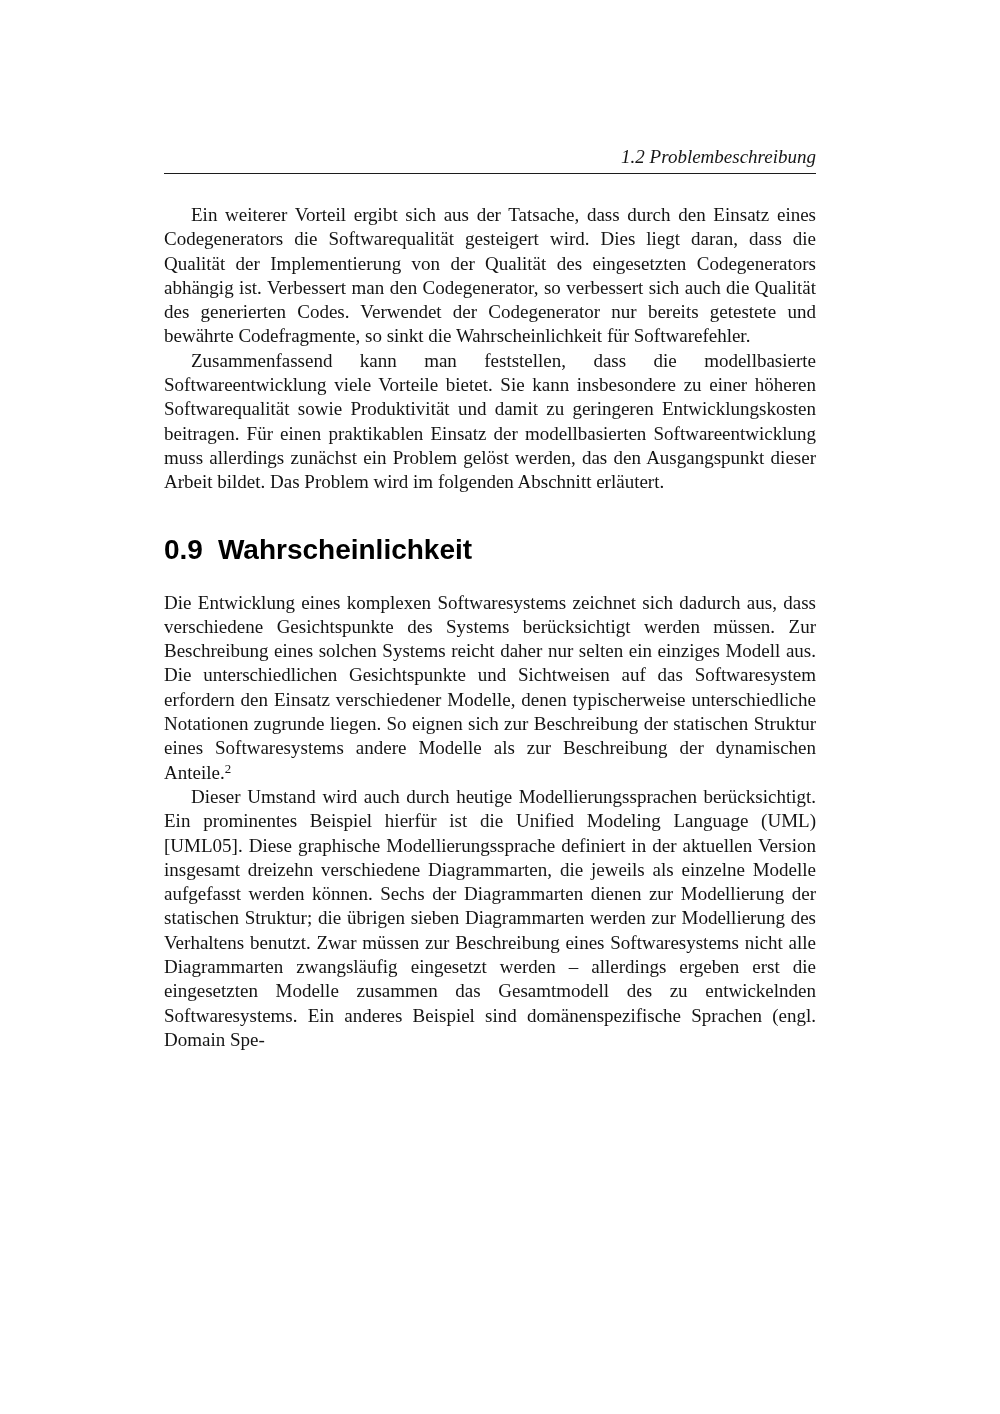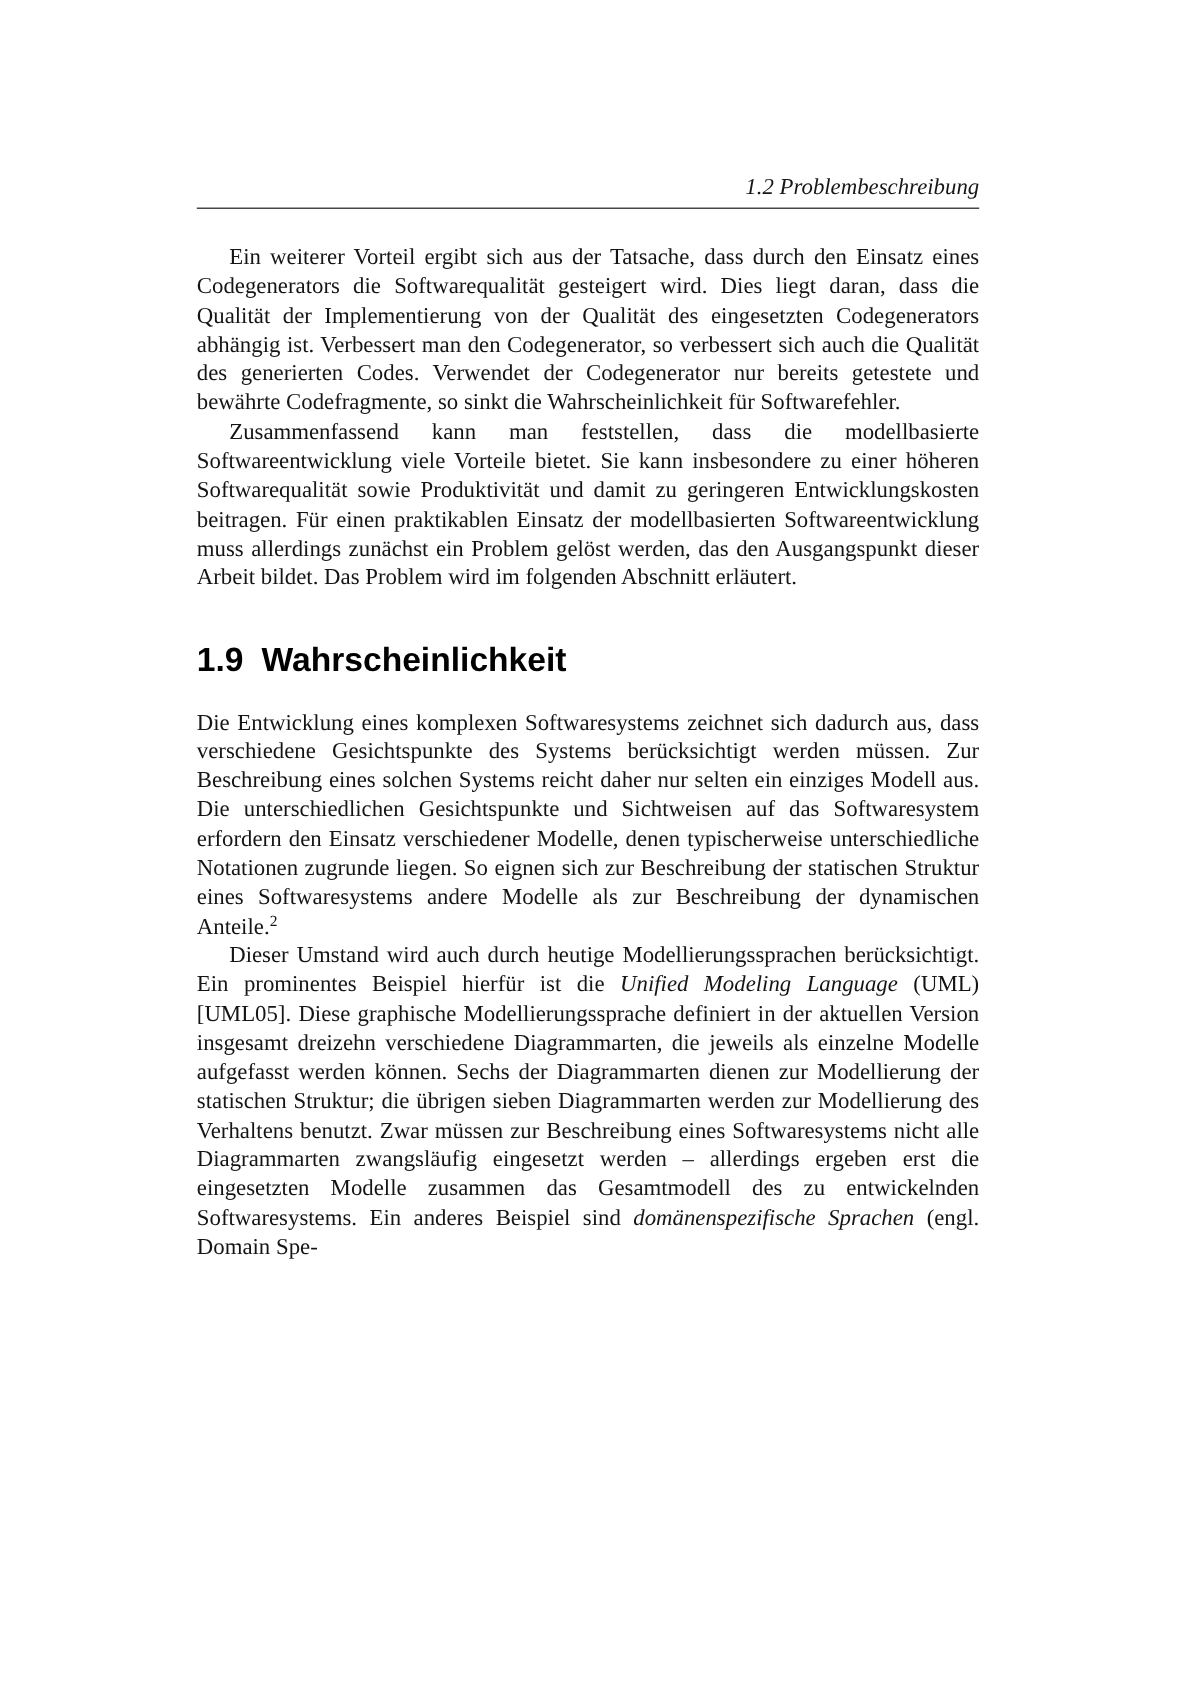--- a/index.html
+++ b/index.html
@@ -63,21 +63,20 @@
     margin-right: 15px;
   }
   sup {
     font-size: 68%;
     line-height: 0;
     vertical-align: baseline;
     position: relative;
     top: -0.45em;
   }
   .it {
-    font-style: italic;
   }
   .footnote-block {
     position: absolute;
     left: 164px;
     top: 1104px;
     width: 652px;
   }
   .footnote-rule {
     width: 261px;
     height: 0;
@@ -113,21 +112,21 @@
 
     <div class="head-rule"></div>
 
     <div class="body-copy">
 
       <p class="indent">Ein weiterer Vorteil ergibt sich aus der Tatsache, dass durch den Einsatz eines Codegenerators die Softwarequalität gesteigert wird. Dies liegt daran, dass die Qualität der Implementierung von der Qualität des eingesetzten Codegenerators abhängig ist. Verbessert man den Codegenerator, so verbessert sich auch die Qualität des generierten Codes. Verwendet der Codegenerator nur bereits getestete und bewährte Codefragmente, so sinkt die Wahrscheinlichkeit für Softwarefehler.</p>
 
       <p class="indent">Zusammenfassend kann man feststellen, dass die modellbasierte Softwareentwicklung viele Vorteile bietet. Sie kann insbesondere zu einer höheren Softwarequalität sowie Produktivität und damit zu geringeren Entwicklungskosten beitragen. Für einen praktikablen Einsatz der modellbasierten Softwareentwicklung muss allerdings zunächst ein Problem gelöst werden, das den Ausgangspunkt dieser Arbeit bildet. Das Problem wird im folgenden Abschnitt erläutert.</p>
 
       <h2 class="section-heading">
-        <span class="num">1.9</span><span>Wahrscheinlichkeit</span>
+        <span class="num">0.9</span><span>Wahrscheinlichkeit</span>
       </h2>
 
       <p><span>Die Entwicklung eines komplexen Softwaresystems zeichnet sich dadurch aus, dass verschiedene Gesichtspunkte des Systems berücksichtigt werden müssen. Zur Beschreibung eines solchen Systems reicht daher nur selten ein einziges Modell aus. Die unterschiedlichen Gesichtspunkte und Sichtweisen auf das Softwaresystem erfordern den Einsatz verschiedener Modelle, denen typischerweise unterschiedliche Notationen zugrunde liegen. So eignen sich zur Beschreibung der statischen Struktur eines Softwaresystems andere Modelle als zur Beschreibung der dynamischen Anteile.</span><sup>2</sup></p>
 
       <p class="indent"><span>Dieser Umstand wird auch durch heutige Modellierungssprachen berücksichtigt. Ein prominentes Beispiel hierfür ist die </span><span class="it">Unified Modeling Language</span><span> (UML) [UML05]. Diese graphische Modellierungssprache definiert in der aktuellen Version insgesamt dreizehn verschiedene Diagrammarten, die jeweils als einzelne Modelle aufgefasst werden können. Sechs der Diagrammarten dienen zur Modellierung der statischen Struktur; die übrigen sieben Diagrammarten werden zur Modellierung des Verhaltens benutzt. Zwar müssen zur Beschreibung eines Softwaresystems nicht alle Diagrammarten zwangsläufig eingesetzt werden – allerdings ergeben erst die eingesetzten Modelle zusammen das Gesamtmodell des zu entwickelnden Softwaresystems. Ein anderes Beispiel sind </span><span class="it">domänenspezifische Sprachen</span><span> (engl. Domain Spe-</span></p>
 
     </div>
   </div>
 
 

